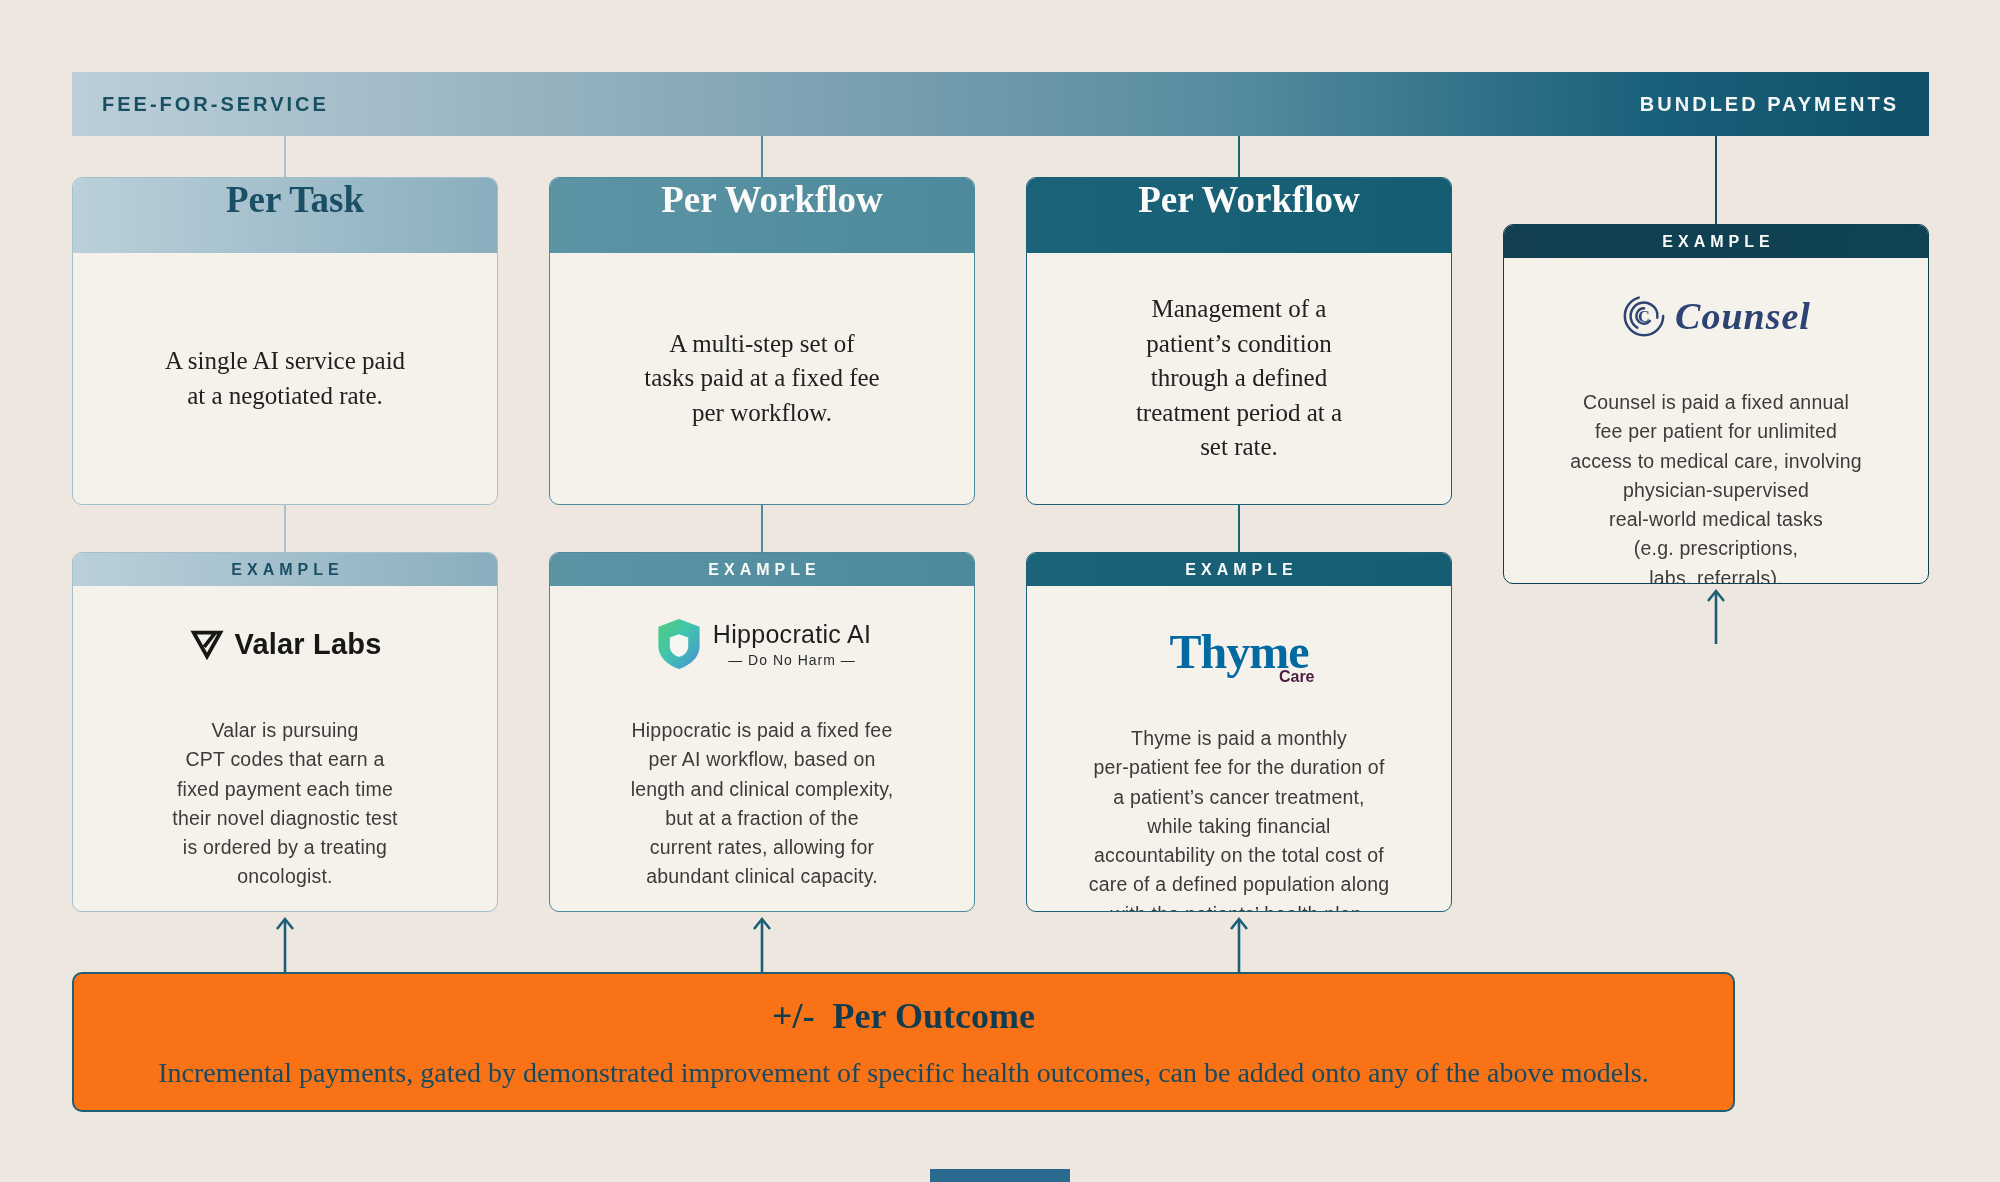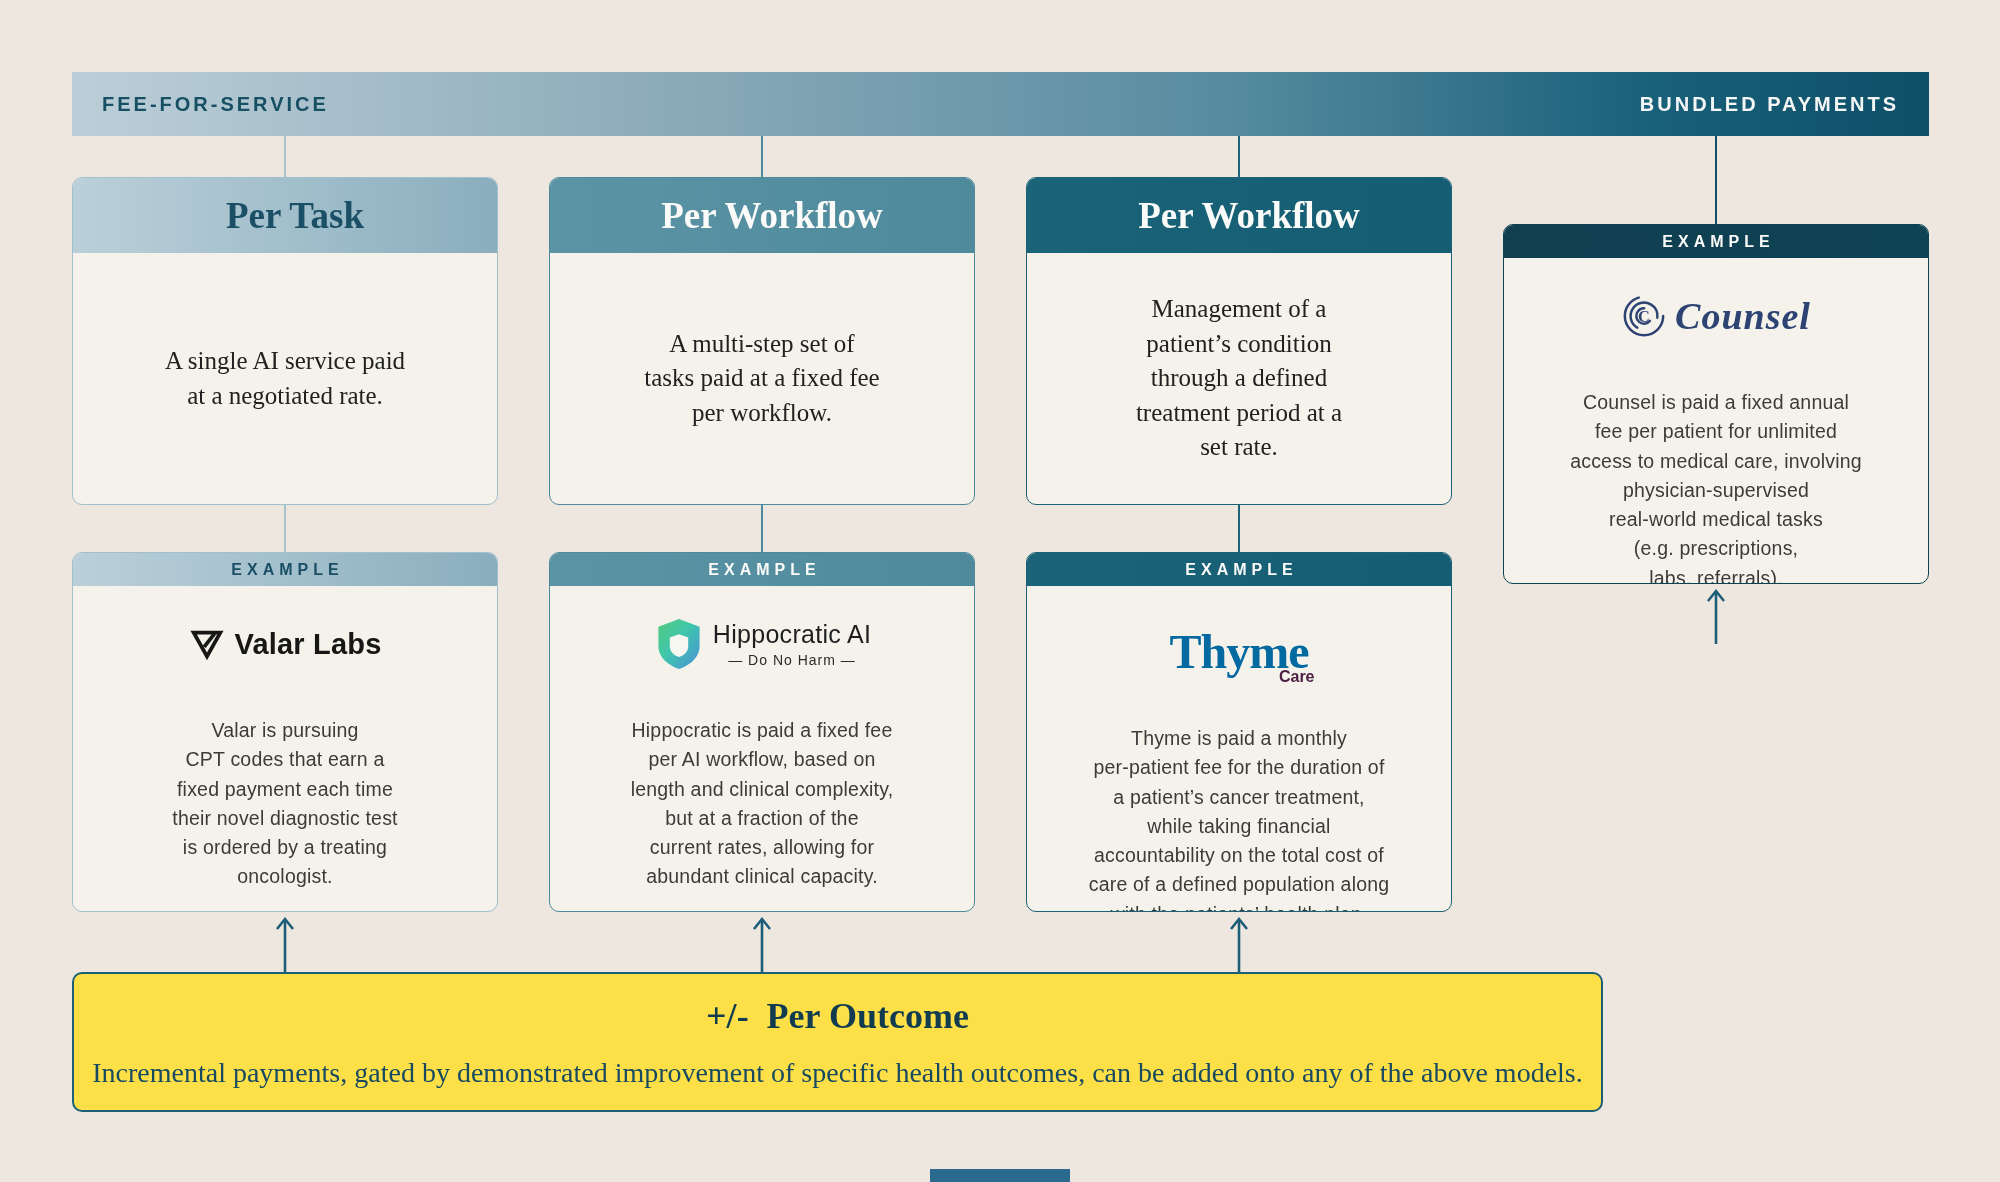--- a/index.html
+++ b/index.html
@@ -23,21 +23,21 @@
   .conn-b{height:47px;}
   .c1{background:#a7c3cf;} .c2{background:#4f8a9d;} .c3{background:#1d6478;} .c4{background:#14506b;}
 
   
   .card{width:426px;border-radius:10px;overflow:hidden;background:#f4f2eb;box-sizing:border-box;}
   .title-card{height:328px;display:flex;flex-direction:column;}
   .example-card{height:360px;display:flex;flex-direction:column;}
   .b1{border:1.5px solid #9fc0cc;} .b2{border:1.5px solid #4d8a9c;}
   .b3{border:1.5px solid #1d6176;} .b4{border:1.5px solid #0e4152;}
 
-  .title-head{height:75px;flex:0 0 75px;display:flex;align-items:center;justify-content:center;
+  .title-head{height:75px;flex:0 0 75px;display:flex;justify-content:center;
     font-family:"Liberation Serif","DejaVu Serif",serif;font-size:37px;font-weight:700;padding-left:20px;}
   .hg1{background:linear-gradient(to right,#bbd0d9,#8aaebe);color:#1b4f66;}
   .hg2{background:linear-gradient(to right,#5b94a5,#4e8a9c);color:#fbfbf9;}
   .hg3{background:linear-gradient(to right,#1a6379,#155d73);color:#fbfbf9;}
   .hg4{background:linear-gradient(to right,#113f50,#0e4355);color:#fbfbf9;}
 
   .title-body{flex:1;display:flex;align-items:center;justify-content:center;padding:0 34px;}
   .desc{font-family:"Liberation Serif","DejaVu Serif",serif;font-size:25px;line-height:1.38;
     color:#212120;text-align:center;white-space:pre-line;}
 
@@ -57,22 +57,22 @@
   .thyme-main{font-family:"Liberation Serif","DejaVu Serif",serif;font-size:48px;font-weight:700;
     color:#0369a1;letter-spacing:-1px;line-height:1;margin-top:16px;}
   .thyme-sub{position:absolute;right:-6px;bottom:-2px;font-size:16px;font-weight:700;color:#4f2043;}
   .counsel-text{font-family:"Liberation Serif","DejaVu Serif",serif;font-style:italic;font-weight:700;
     font-size:38px;color:#2d4373;letter-spacing:1px;}
 
   
   .arrow-zone{height:60px;display:flex;align-items:flex-end;justify-content:center;}
 
   
-  .banner{position:absolute;left:72px;top:972px;width:1531px;height:140px;box-sizing:border-box;
-    background:#fde047;border:2px solid #1d6075;border-radius:10px;
+  .banner{position:absolute;left:72px;top:972px;width:1663px;height:140px;box-sizing:border-box;
+    background:#f97316;border:2px solid #1d6075;border-radius:10px;
     display:flex;flex-direction:column;align-items:center;justify-content:center;gap:20px;}
   .banner-title{font-family:"Liberation Serif","DejaVu Serif",serif;font-size:36px;font-weight:700;
     color:#113c50;white-space:pre;}
   .banner-sub{font-family:"Liberation Serif","DejaVu Serif",serif;font-size:28px;color:#174a61;
     white-space:pre-line;text-align:center;}
 
   .bottom-strip{position:absolute;left:930px;top:1169px;width:140px;height:13px;background:#2a6a8f;}
 </style>
 </head>
 <body>

